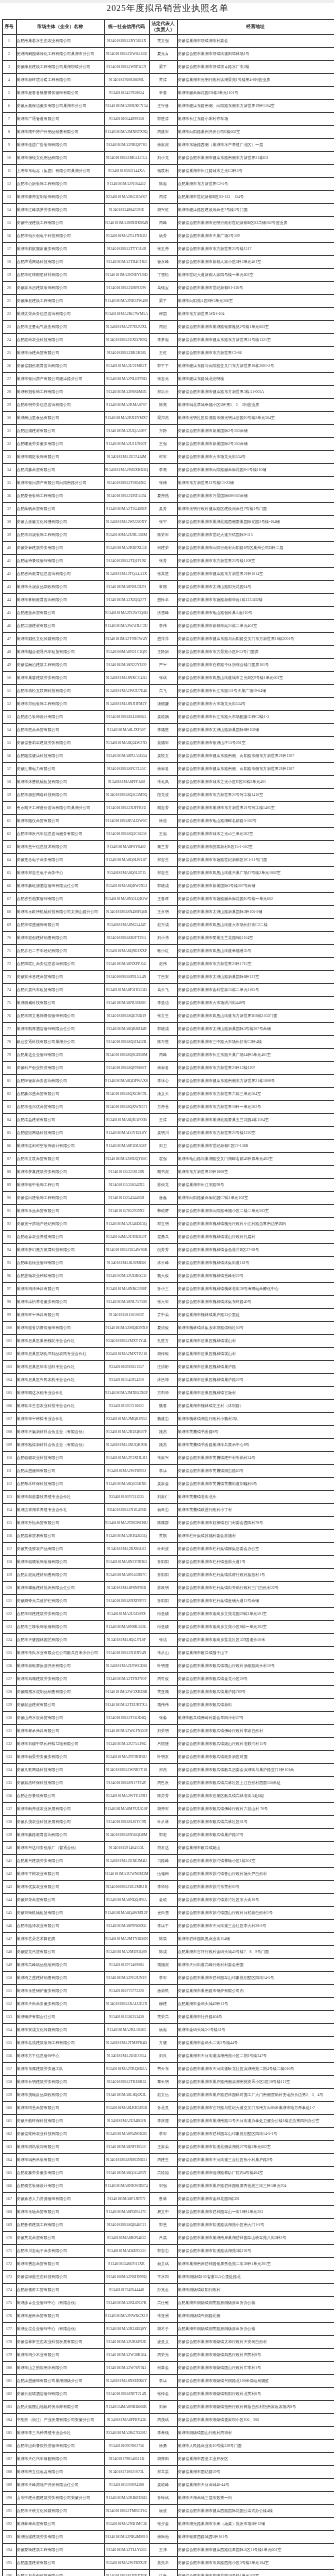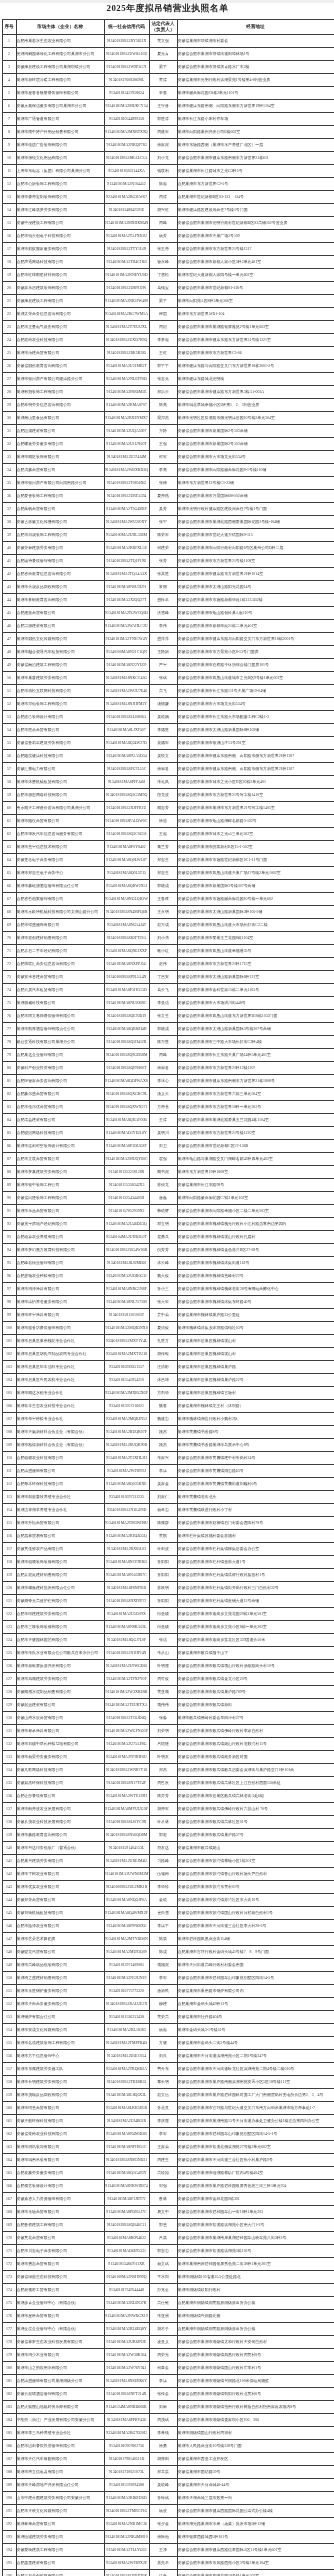--- a/index.html
+++ b/index.html
@@ -1,20 +1,20 @@
 <!DOCTYPE html>
 <html style="font-size:8.2px"><head>
 <meta charset="utf-8">
 <style>
 html,body{margin:0;padding:0;background:#fff;}
 .page{position:relative;width:335px;height:4122px;background:#fff;overflow:hidden;
   font-family:"Liberation Serif","DejaVu Serif",serif;color:#3b3b3b;}
 .topstrip{position:absolute;top:0;left:0;width:335px;height:3.1px;background:#efefef;}
 .title{position:absolute;top:3.1px;left:0;width:335px;text-align:center;
-  font-size:8.8px;font-weight:bold;color:#1d1d1d;letter-spacing:0.5px;margin:0;}
+  font-size:8.8px;font-weight:normal;color:#1d1d1d;letter-spacing:0.5px;margin:0;}
 table.t{position:absolute;top:18.5px;left:1.5px;width:332px;border-collapse:collapse;table-layout:fixed;}
 table.t th,table.t td{border:0.5px solid #3c3c3c;overflow:hidden;}
 table.t th{height:14.4px;font-size:4.6px;font-weight:bold;text-align:center;line-height:1.15;padding:0 0.5px;color:#222;}
 table.t td{height:12px;font-size:3.9px;line-height:1.1;white-space:nowrap;padding:0;}
 td.c0{text-align:center;width:14px;}
 td.c1{width:88px;padding-left:1.5px;text-align:left;}
 td.c2{width:45px;text-align:center;letter-spacing:0;}
 td.c3{width:28px;text-align:center;}
 td.c4{width:157px;padding-left:2.1px;text-align:left;}
 col.w0{width:14px}col.w1{width:88px}col.w2{width:45px}col.w3{width:28px}col.w4{width:157px}

